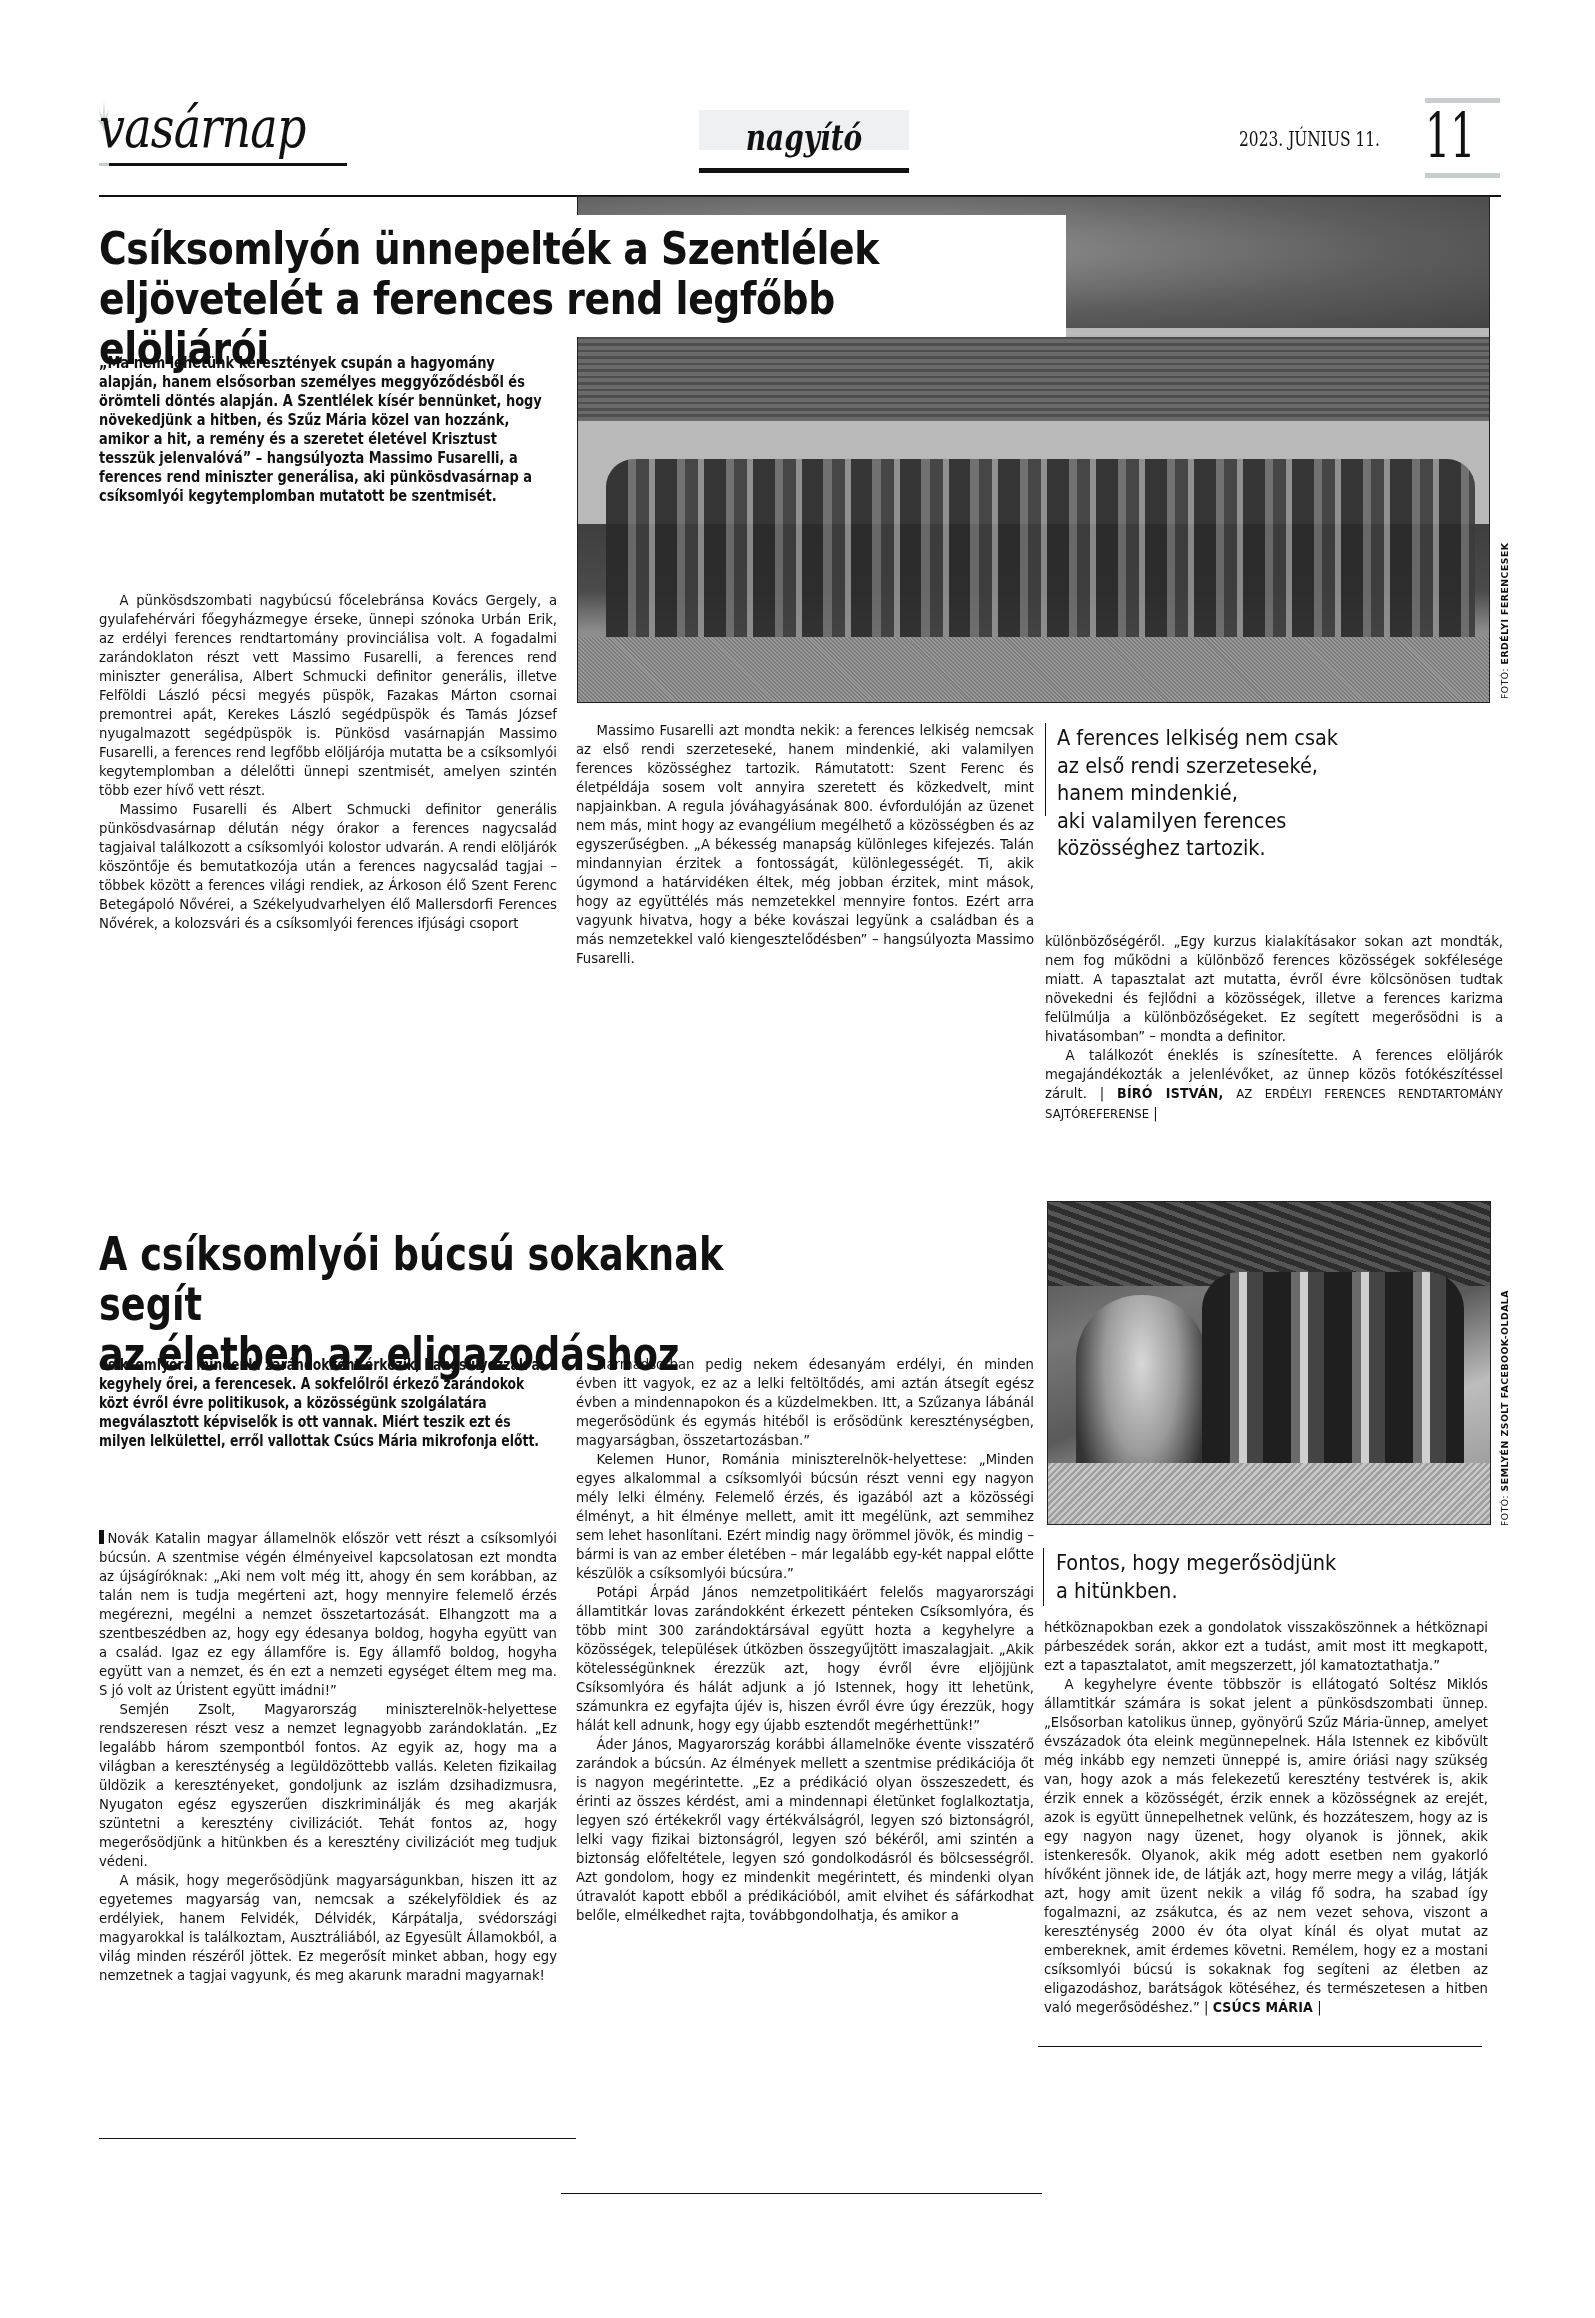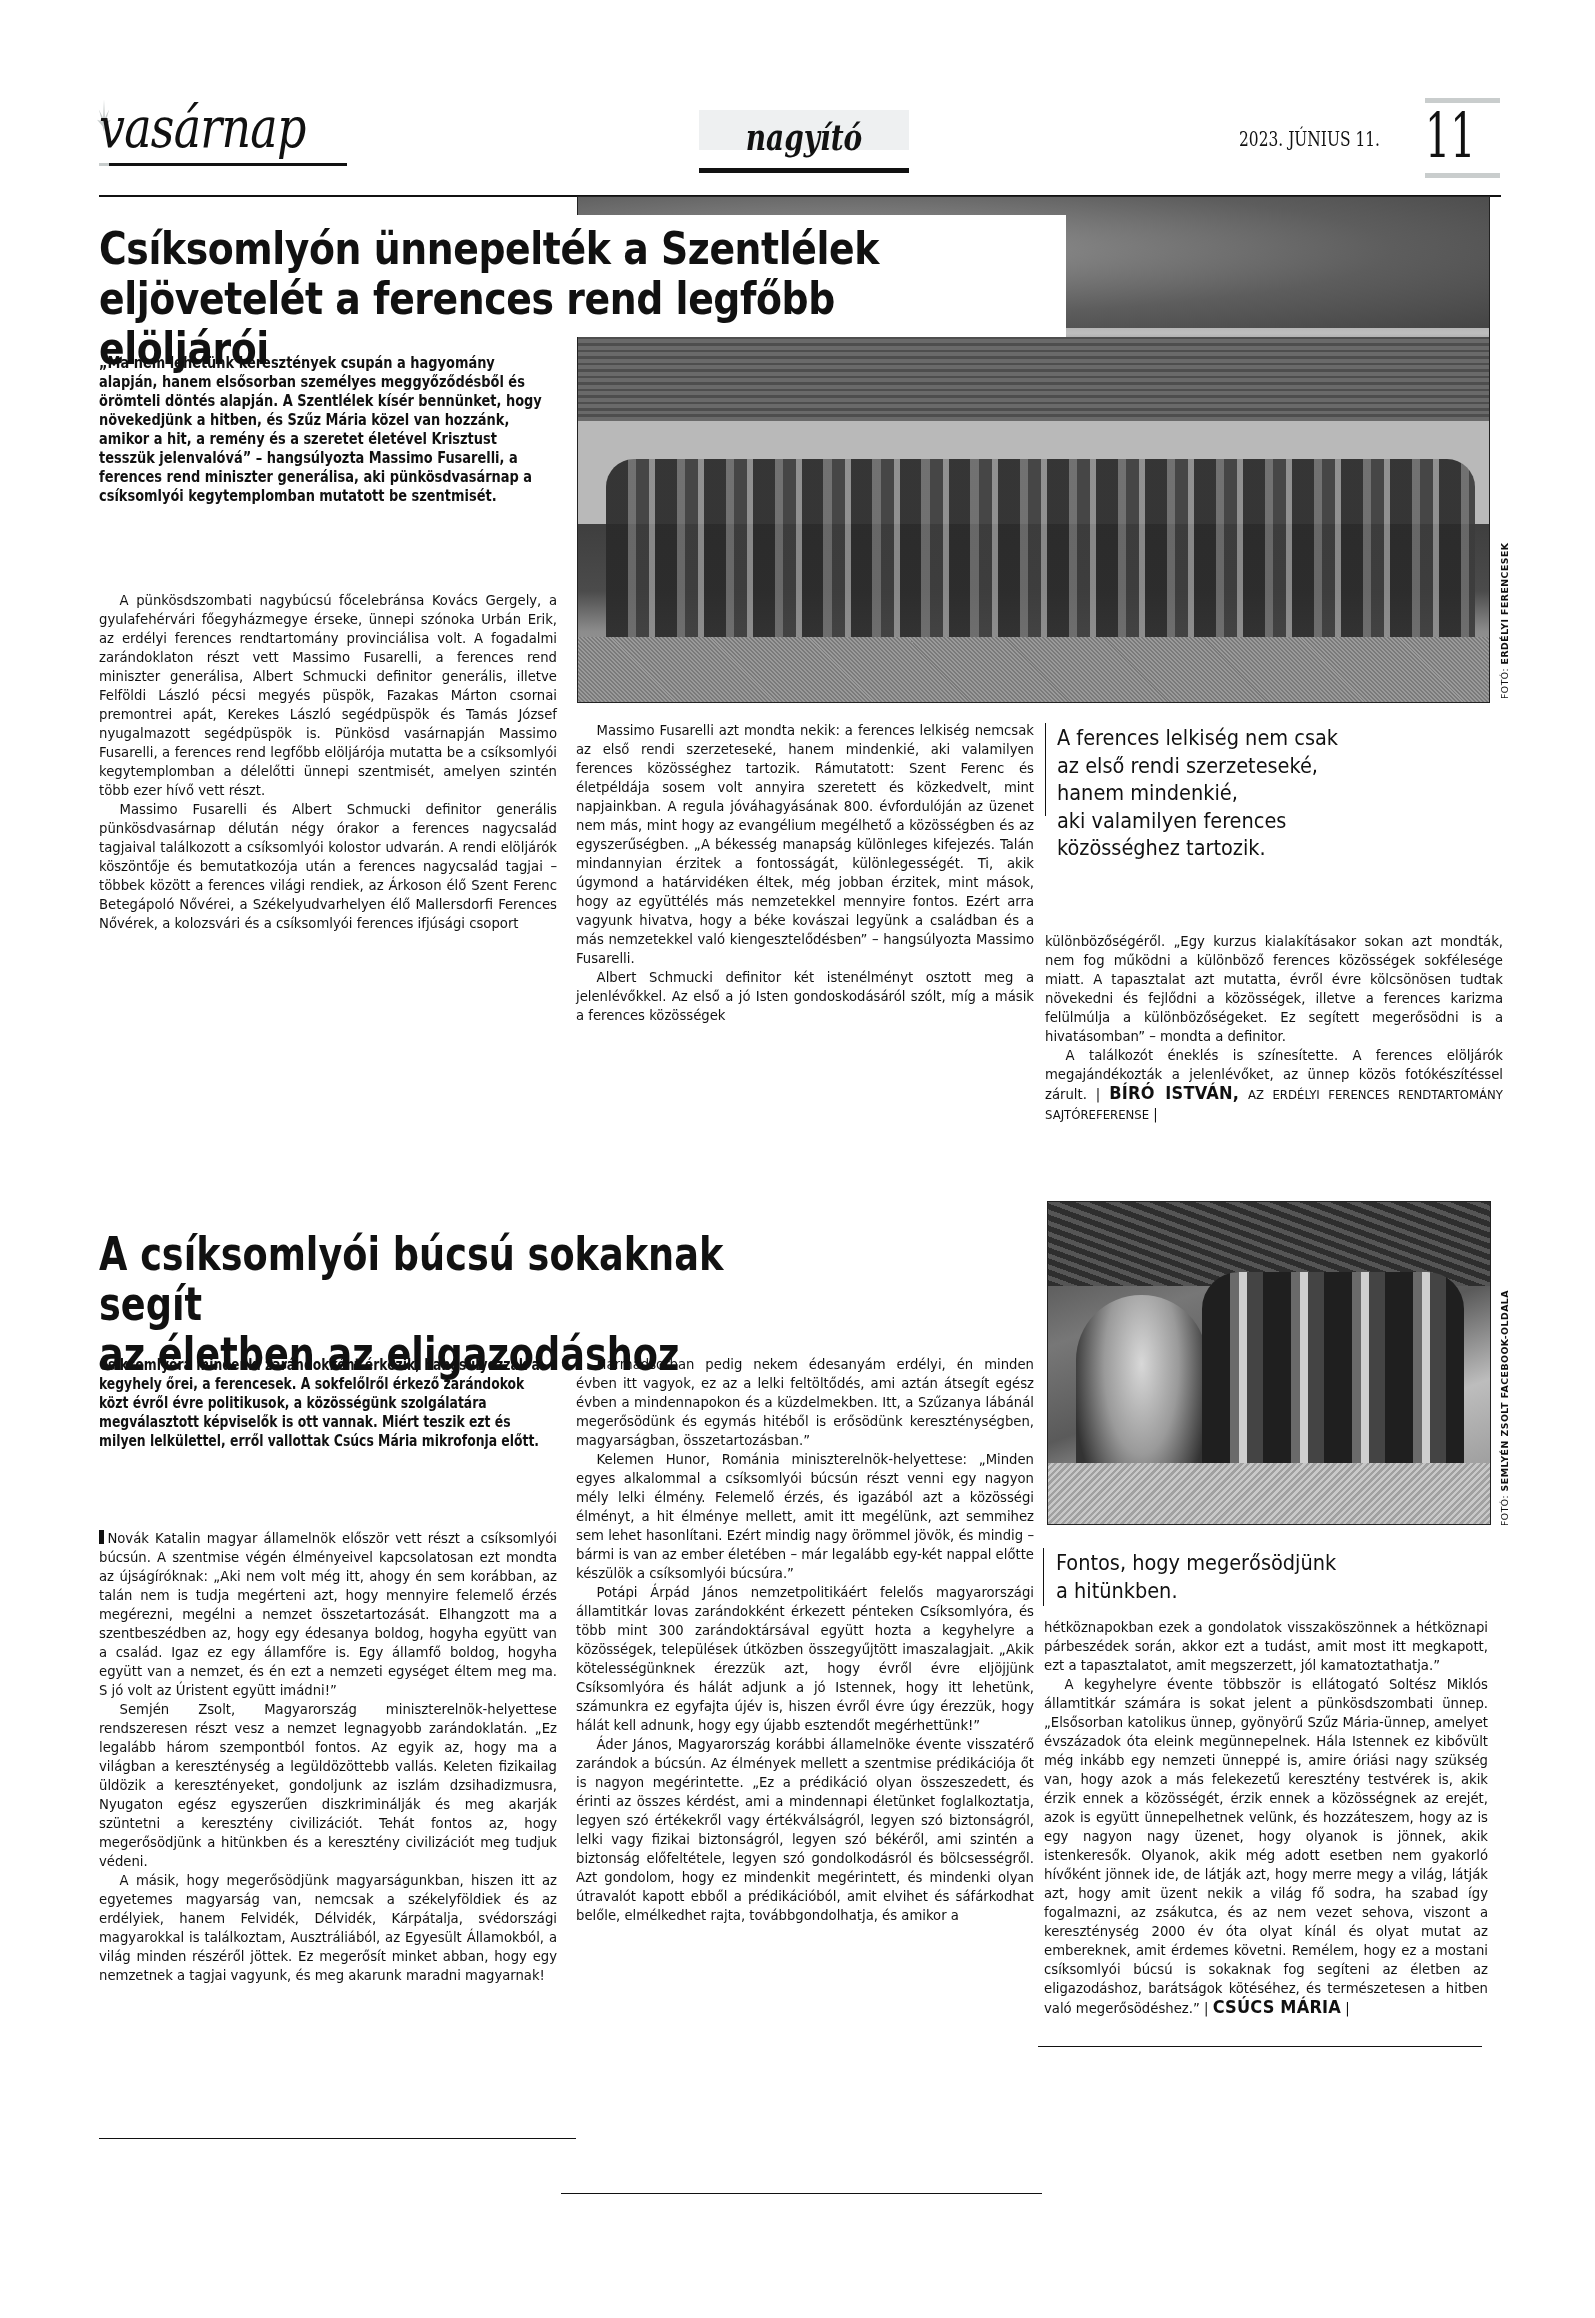--- a/index.html
+++ b/index.html
@@ -32,21 +32,21 @@
   
   .lead { left:99px; top:353px; width:463px; font-family:"DejaVu Sans Condensed","DejaVu Sans", sans-serif; font-weight:bold; font-size:16px; line-height:19px; transform:scaleX(0.9); transform-origin:left top; width:509px; }
   .body-col { font-family:"DejaVu Sans Condensed","DejaVu Sans", sans-serif; font-size:14.7px; line-height:19px; text-align:justify; hyphens:manual; }
   .body-col p { margin:0; text-indent:20.6px; }
   .body-col p.noindent { text-indent:0; }
   .body-col b { font-weight:normal; }
   .drop { display:inline-block; width:4.7px; height:14px; background:#111; margin-right:3.7px; vertical-align:-1.4px; }
   .pull { font-family:"DejaVu Sans Condensed","DejaVu Sans", sans-serif; font-size:21.5px; line-height:27.6px; }
   .pull-bar { width:1.4px; background:#111; }
   .rule-h { height:1.9px; background:#111; }
-  .byline { font-weight:bold; text-transform:uppercase; letter-spacing:0.2px; font-size:18px; }
+  .byline { font-weight:bold; text-transform:uppercase; letter-spacing:0.2px; font-size:14px; }
   .caps { text-transform:uppercase; font-size:13px; }
   
   .photo2 { left:1047px; top:1201px; width:442px; height:322px; border:1.4px solid #222; overflow:hidden; background:linear-gradient(160deg,#3d3d3d 0%,#777 30%,#5a5a5a 50%,#bdbdbd 70%,#8a8a8a 100%); }
   .photo2 .p2a { position:absolute; left:0; top:0; width:100%; height:84px; background:repeating-linear-gradient(20deg,#2e2e2e 0 5.6px,#555 5.6px 10.3px); }
   .photo2 .p2b { position:absolute; left:28px; top:93px; width:131px; height:229px; background:radial-gradient(ellipse at 50% 30%,#d8d8d8 0%,#9a9a9a 40%,#333 75%); border-radius:65px 65px 0 0; }
   .photo2 .p2c { position:absolute; left:154px; top:70px; width:262px; height:196px; background:repeating-linear-gradient(90deg,#1f1f1f 0 28px,#6a6a6a 28px 37px,#cfcfcf 37px 45px,#444 45px 61px); border-radius:37px 37px 0 0; }
   .photo2 .p2d { position:absolute; left:0; bottom:0; width:100%; height:61px; background:repeating-linear-gradient(135deg,#a0a0a0 0 2.3px,#c8c8c8 2.3px 4.7px); }
   .headline2 { left:99px; top:1229px; width:935px; font-family:"DejaVu Sans", sans-serif; font-weight:bold; font-size:47px; line-height:50px; transform:scaleX(0.78); transform-origin:left top; }
   .lead2 { left:99px; top:1355px; font-family:"DejaVu Sans Condensed","DejaVu Sans", sans-serif; font-weight:bold; font-size:16px; line-height:19px; transform:scaleX(0.86); transform-origin:left top; width:533px; }
 </style>
@@ -91,21 +91,20 @@
 
 <div class="abs lead">„Ma nem lehetünk keresztények csupán a hagyomány alapján, hanem elsősorban személyes meggyőződésből és örömteli döntés alapján. A Szentlélek kísér bennünket, hogy növekedjünk a hitben, és Szűz Mária közel van hozzánk, amikor a hit, a remény és a szeretet életével Krisztust tesszük jelenvalóvá” – hangsúlyozta Massimo Fusarelli, a ferences rend miniszter generálisa, aki pünkösdvasárnap a csíksomlyói kegytemplomban mutatott be szentmisét.</div>
 
 <div class="abs body-col" style="left:99px; top:590px; width:458px;">
   <p>A pünkösdszombati nagybúcsú főcelebránsa Kovács Gergely, a gyulafehérvári főegyházmegye érseke, ünnepi szónoka Urbán Erik, az erdélyi ferences rendtartomány provinciálisa volt. A fogadalmi zarándoklaton részt vett Massimo Fusarelli, a ferences rend miniszter generálisa, Albert Schmucki definitor generális, illetve Felföldi László pécsi megyés püspök, Fazakas Márton csornai premontrei apát, Kerekes László segédpüspök és Tamás József nyugalmazott segédpüspök is. Pünkösd vasárnapján Massimo Fusarelli, a ferences rend legfőbb elöljárója mutatta be a csíksomlyói kegytemplomban a délelőtti ünnepi szentmisét, amelyen szintén több ezer hívő vett részt.</p>
   <p>Massimo Fusarelli és Albert Schmucki definitor generális pünkösdvasárnap délután négy órakor a ferences nagycsalád tagjaival találkozott a csíksomlyói kolostor udvarán. A rendi elöljárók köszöntője és bemutatkozója után a ferences nagycsalád tagjai – többek között a ferences világi rendiek, az Árkoson élő Szent Ferenc Betegápoló Nővérei, a Székelyudvarhelyen élő Mallersdorfi Ferences Nővérek, a kolozsvári és a csíksomlyói ferences ifjúsági csoport</p>
 </div>
 
 <div class="abs body-col" style="left:576px; top:720px; width:458px;">
   <p>Massimo Fusarelli azt mondta nekik: a ferences lelkiség nemcsak az első rendi szerzeteseké, hanem mindenkié, aki valamilyen ferences közösséghez tartozik. Rámutatott: Szent Ferenc és életpéldája sosem volt annyira szeretett és közkedvelt, mint napjainkban. A regula jóváhagyásának 800. évfordulóján az üzenet nem más, mint hogy az evangélium megélhető a közösségben és az egyszerűségben. „A békesség manapság különleges kifejezés. Talán mindannyian érzitek a fontosságát, különlegességét. Ti, akik úgymond a határvidéken éltek, még jobban érzitek, mint mások, hogy az együttélés más nemzetekkel mennyire fontos. Ezért arra vagyunk hivatva, hogy a béke kovászai legyünk a családban és a más nemzetekkel való kiengesztelődésben” – hangsúlyozta Massimo Fusarelli.</p>
-  <p>Albert Schmucki definitor két istenélményt osztott meg a jelenlévőkkel. Az első a jó Isten gondoskodásáról szólt, míg a másik a ferences közösségek</p>
 </div>
 
 <div class="abs pull-bar" style="left:1045px; top:723px; height:93px;"></div>
 <div class="abs pull" style="left:1057px; top:724px; width:421px;">
   <div>A ferences lelkiség nem csak</div>
   <div>az első rendi szerzeteseké,</div>
   <div>hanem mindenkié,</div>
   <div>aki valamilyen ferences</div>
   <div>közösséghez tartozik.</div>
 </div>

